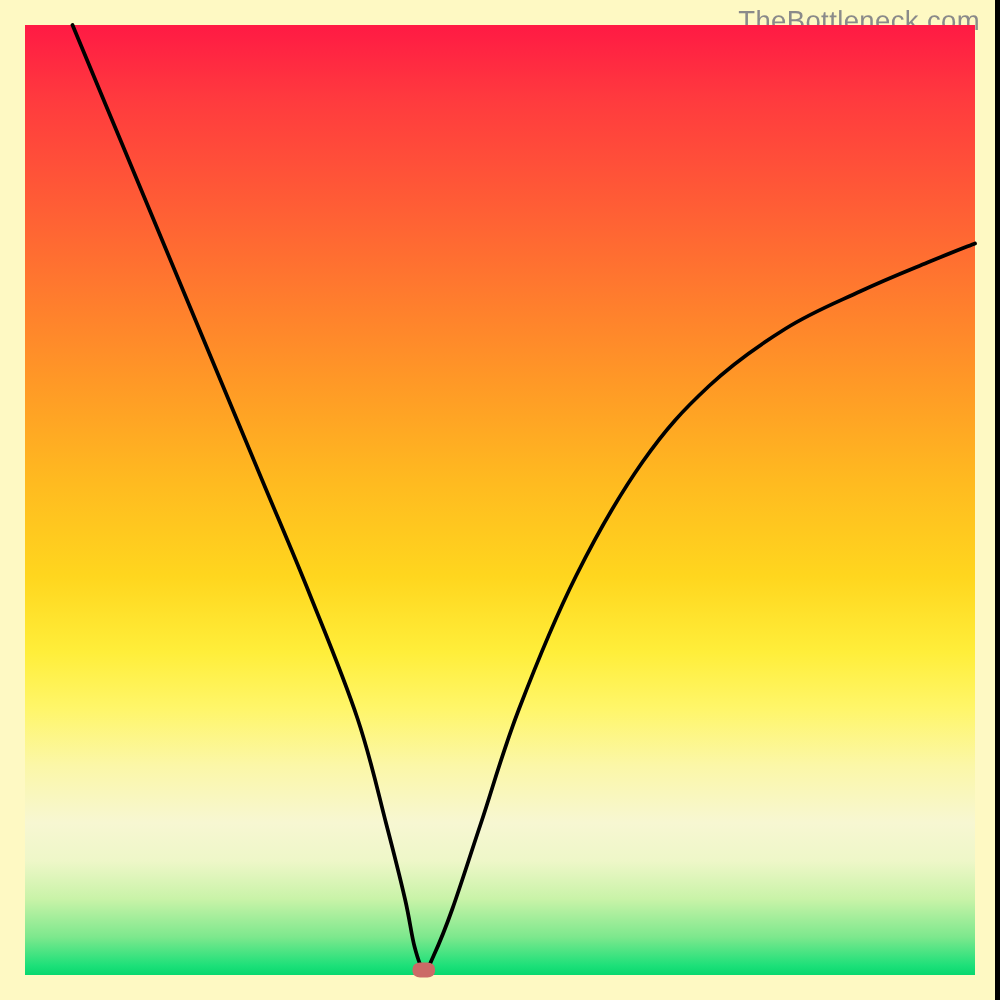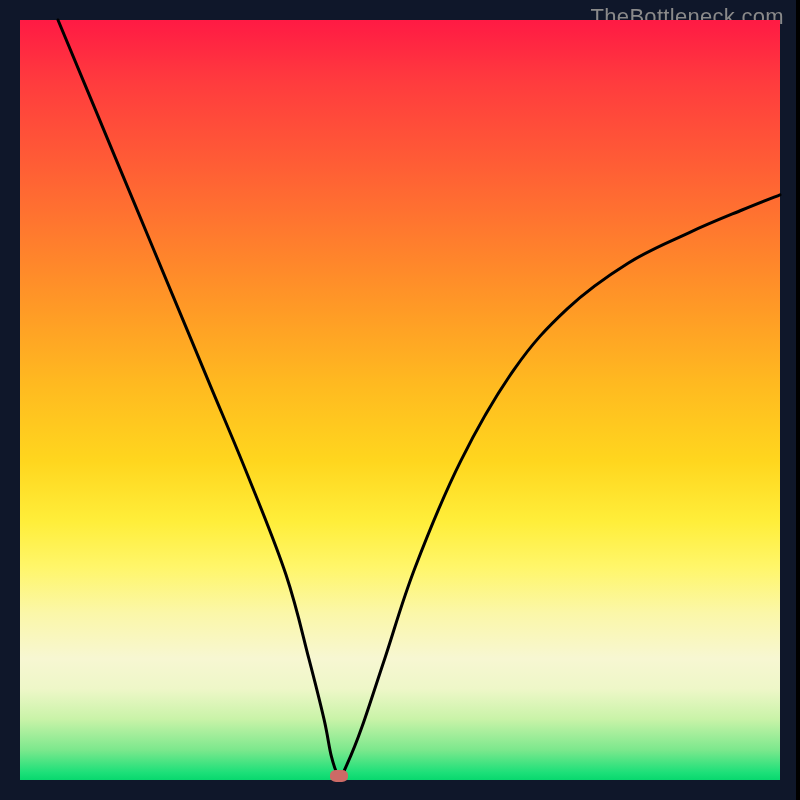--- a/index.html
+++ b/index.html
@@ -8,21 +8,21 @@
     width: 800px;
     height: 800px;
     overflow: hidden;
     background: #000;
     font-family: Arial, Helvetica, sans-serif;
   }
   .frame {
     position: relative;
     width: 796px;
     height: 800px;
-    background: #0f172a;
+    background: #fef9c3;
   }
   .plot-area {
     position: absolute;
     left: 20px;
     top: 20px;
     width: 760px;
     height: 760px;
     
     background: linear-gradient(
       to bottom,

